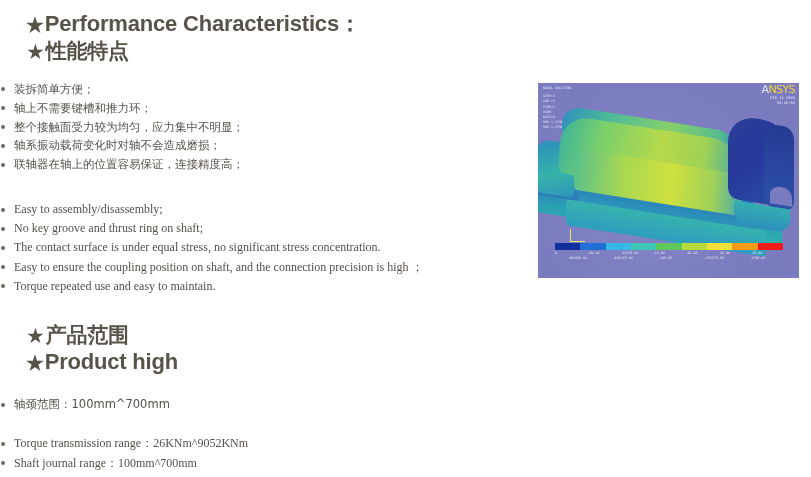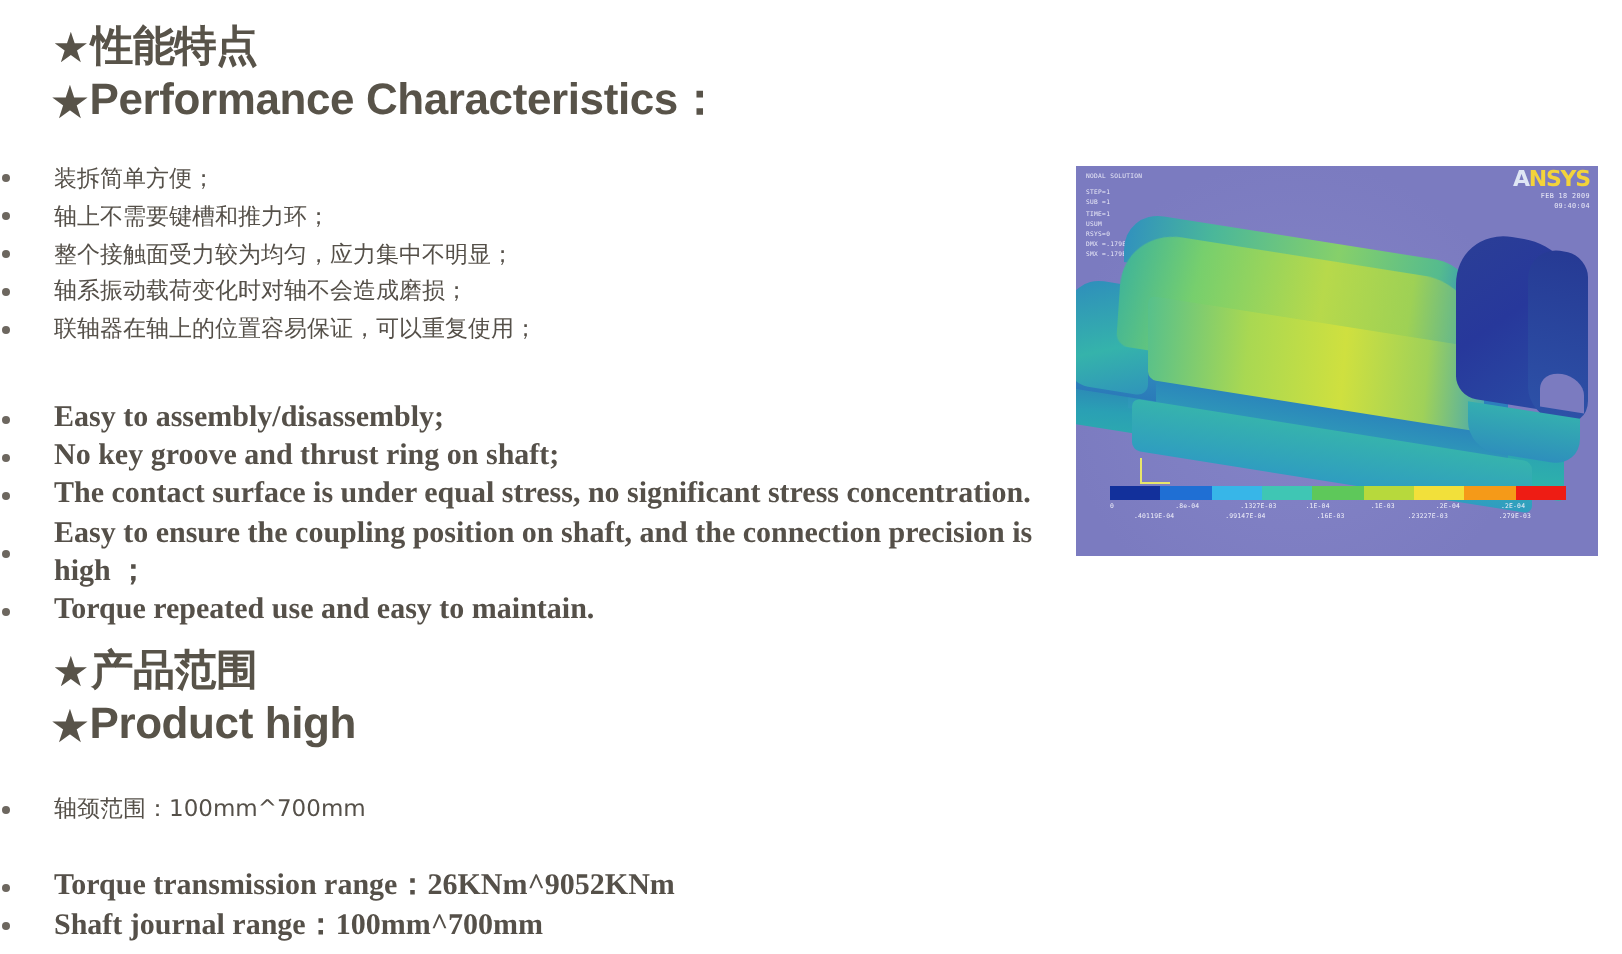--- a/index.html
+++ b/index.html
@@ -57,21 +57,21 @@
   .heading-en .star { font-size: 20px; vertical-align: -1px; }
 
   
   ul.bullets {
     list-style: none;
     margin: 0;
     padding: 0;
   }
   ul.bullets li {
     position: relative;
-    padding-left: 27px;
+    padding-left: 14px;
     color: #555049;
   }
   ul.bullets li .dot {
     position: absolute;
     left: 1px;
     top: 50%;
     width: 4px;
     height: 4px;
     margin-top: -2px;
     border-radius: 50%;
@@ -82,22 +82,21 @@
     margin-left: 28px;
     margin-top: 0;
     font-family: "DejaVu Sans", "Liberation Sans", sans-serif;
     font-size: 11.5px;
   }
   .list-cn li { line-height: 18.8px; }
 
   .list-en {
     margin-left: 28px;
     font-family: "Liberation Serif", "DejaVu Serif", serif;
-    font-size: 15px;
-    font-weight: bold;
+    font-size: 12px;
   }
   .list-en li { line-height: 19.2px; }
 
   .perf-cn { position: absolute; top: 70px; left: 0; }
   .perf-en { position: absolute; top: 190px; left: 0; }
 
   .range-cn { position: absolute; top: 72px; left: 0; }
   .range-cn li { line-height: 21px; }
   .range-en { position: absolute; top: 112px; left: 0; }
   .range-en li { line-height: 19.5px; }
@@ -135,21 +134,21 @@
   .ansys-legend-text .gap { height: 3px; }
 
   .ansys-logo {
     position: absolute;
     right: 4px;
     top: 1px;
     text-align: right;
   }
   .ansys-logo .wordmark {
     font-family: "DejaVu Sans", "Liberation Sans", sans-serif;
-    font-weight: bold;
+    font-weight: normal;
     font-size: 11px;
     line-height: 12px;
     letter-spacing: -0.6px;
     color: #f3d33a;
     margin-left: 32px;
   }
   .ansys-logo .wordmark .n { color: #dfe6f4; }
   .ansys-logo .stamp {
     font-family: "DejaVu Sans Mono", "Liberation Mono", monospace;
     font-size: 3.4px;
@@ -284,34 +283,34 @@
   .cb-ticks .row span { flex: 1 1 0; text-align: left; white-space: nowrap; }
 </style>
 </head>
 <body>
 
 <div class="content">
 
   <div class="section section-perf">
 
     <div class="heading-block">
+      <div class="heading heading-en">
+        <span class="star">★</span><span>Performance Characteristics：</span>
+      </div>
       <div class="heading heading-cn">
         <span class="star">★</span><span>性能特点</span>
-      </div>
-      <div class="heading heading-en">
-        <span class="star">★</span><span>Performance Characteristics：</span>
       </div>
     </div>
 
     <ul class="bullets list-cn perf-cn">
       <li><span class="dot"></span><span>装拆简单方便；</span></li>
       <li><span class="dot"></span><span>轴上不需要键槽和推力环；</span></li>
       <li><span class="dot"></span><span>整个接触面受力较为均匀，应力集中不明显；</span></li>
       <li><span class="dot"></span><span>轴系振动载荷变化时对轴不会造成磨损；</span></li>
-      <li><span class="dot"></span><span>联轴器在轴上的位置容易保证，可以重复使用；</span></li>
+      <li><span class="dot"></span><span>联轴器在轴上的位置容易保证，连接精度高；</span></li>
     </ul>
 
     <ul class="bullets list-en perf-en">
       <li><span class="dot"></span><span>Easy to assembly/disassembly;</span></li>
       <li><span class="dot"></span><span>No key groove and thrust ring on shaft;</span></li>
       <li><span class="dot"></span><span>The contact surface is under equal stress, no significant stress concentration.</span></li>
       <li><span class="dot"></span><span>Easy to ensure the coupling position on shaft, and the connection precision is high ；</span></li>
       <li><span class="dot"></span><span>Torque repeated use and easy to maintain.</span></li>
     </ul>
 

